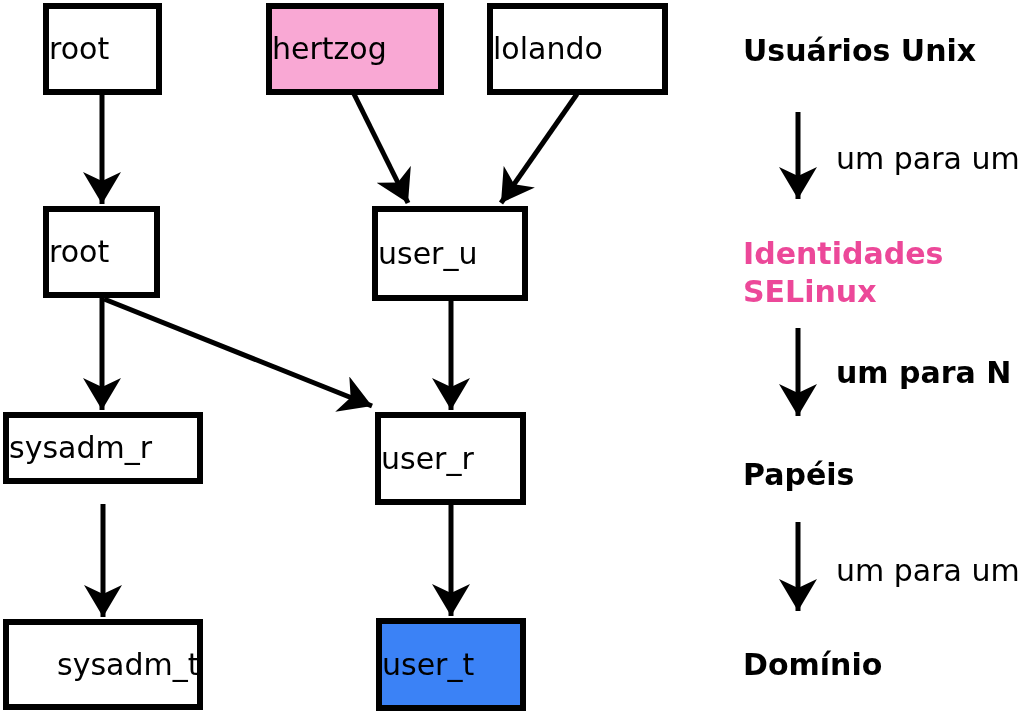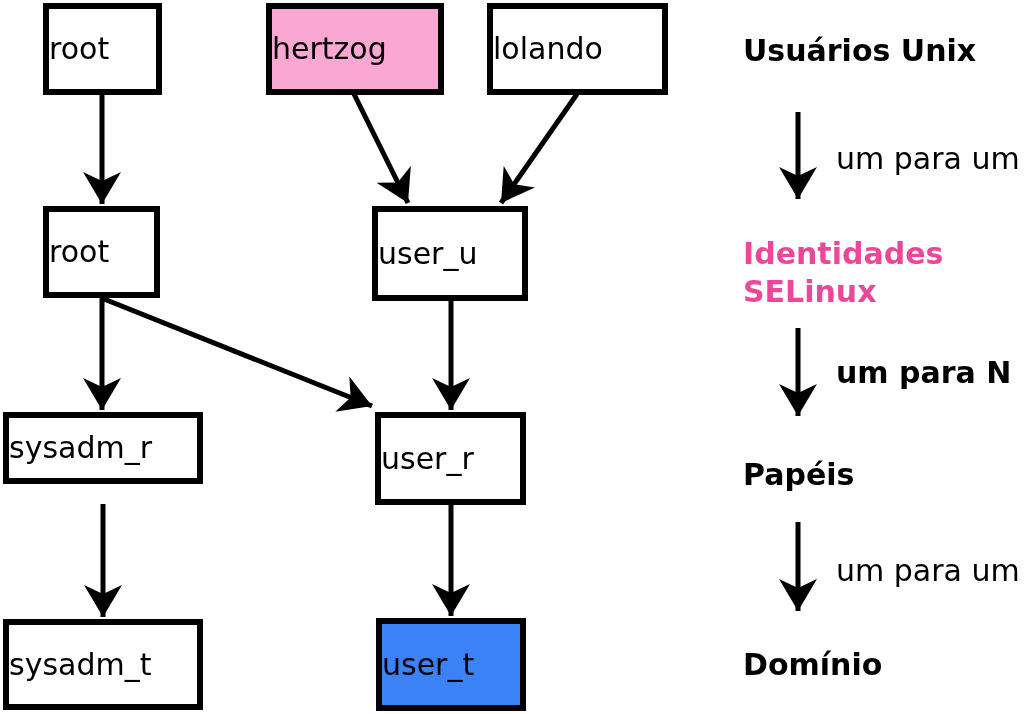--- a/index.html
+++ b/index.html
@@ -90,21 +90,21 @@
       </div>
       <div class="node" style="left: 372px; top: 206px; width: 156px; height: 95px; background: rgb(255, 255, 255); border-color: rgb(0, 0, 0);">
         <span class="node-label">user_u</span>
       </div>
       <div class="node" style="left: 3px; top: 412px; width: 200px; height: 72px; background: rgb(255, 255, 255); border-color: rgb(0, 0, 0);">
         <span class="node-label">sysadm_r</span>
       </div>
       <div class="node" style="left: 375px; top: 412px; width: 151px; height: 93px; background: rgb(255, 255, 255); border-color: rgb(0, 0, 0);">
         <span class="node-label">user_r</span>
       </div>
-      <div class="node" style="left: 3px; top: 619px; width: 200px; height: 91px; background: rgb(255, 255, 255); border-color: rgb(0, 0, 0);">
+      <div class="node" style="left: 3px; top: 619px; width: 200px; height: 91px; background: rgb(255, 255, 255); border-color: rgb(0, 0, 0); padding-left: 48px;">
         <span class="node-label">sysadm_t</span>
       </div>
       <div class="node" style="left: 376px; top: 618px; width: 150px; height: 93px; background: #3b82f6; border-color: rgb(0, 0, 0);">
         <span class="node-label">user_t</span>
       </div>
     </div>
   <div id="legend">
       <div class="level-heading" style="left: 743px; top: 32px; color: rgb(0, 0, 0);">Usuários Unix</div>
       <div class="level-heading" style="left: 743px; top: 235px; color: #ec4899;">Identidades
 SELinux</div>

